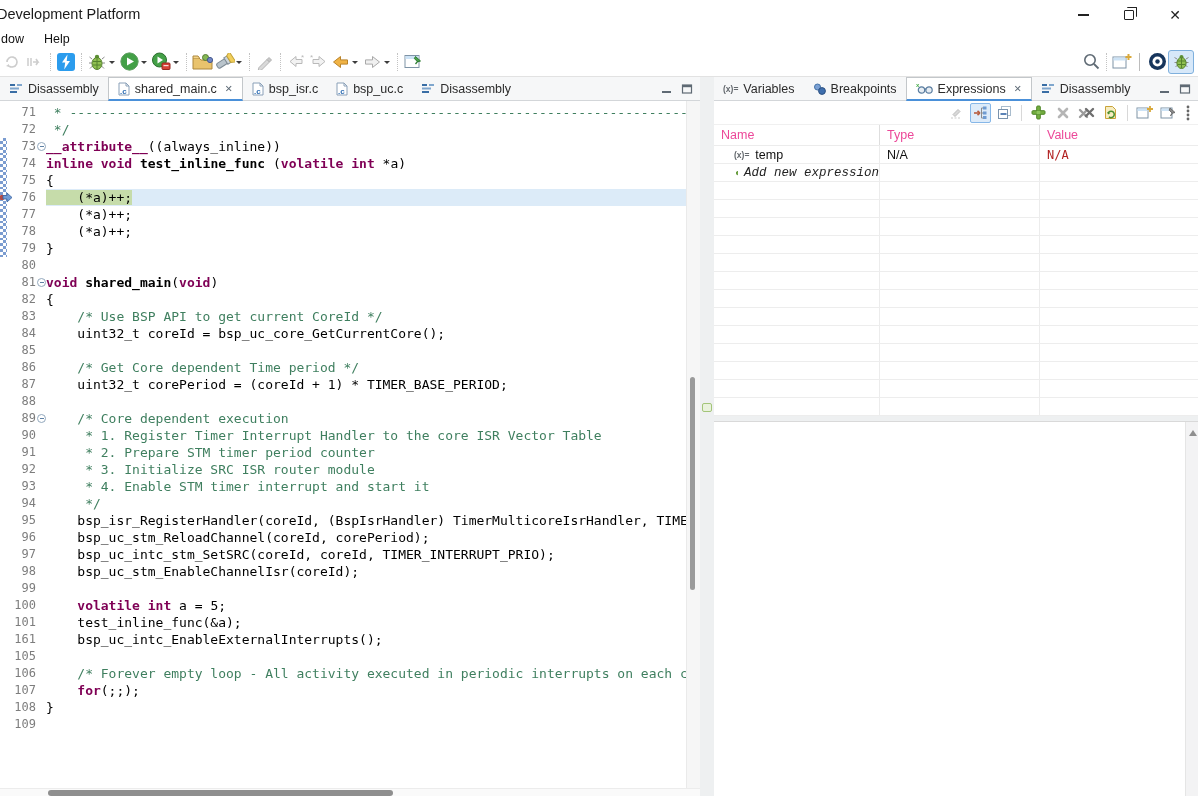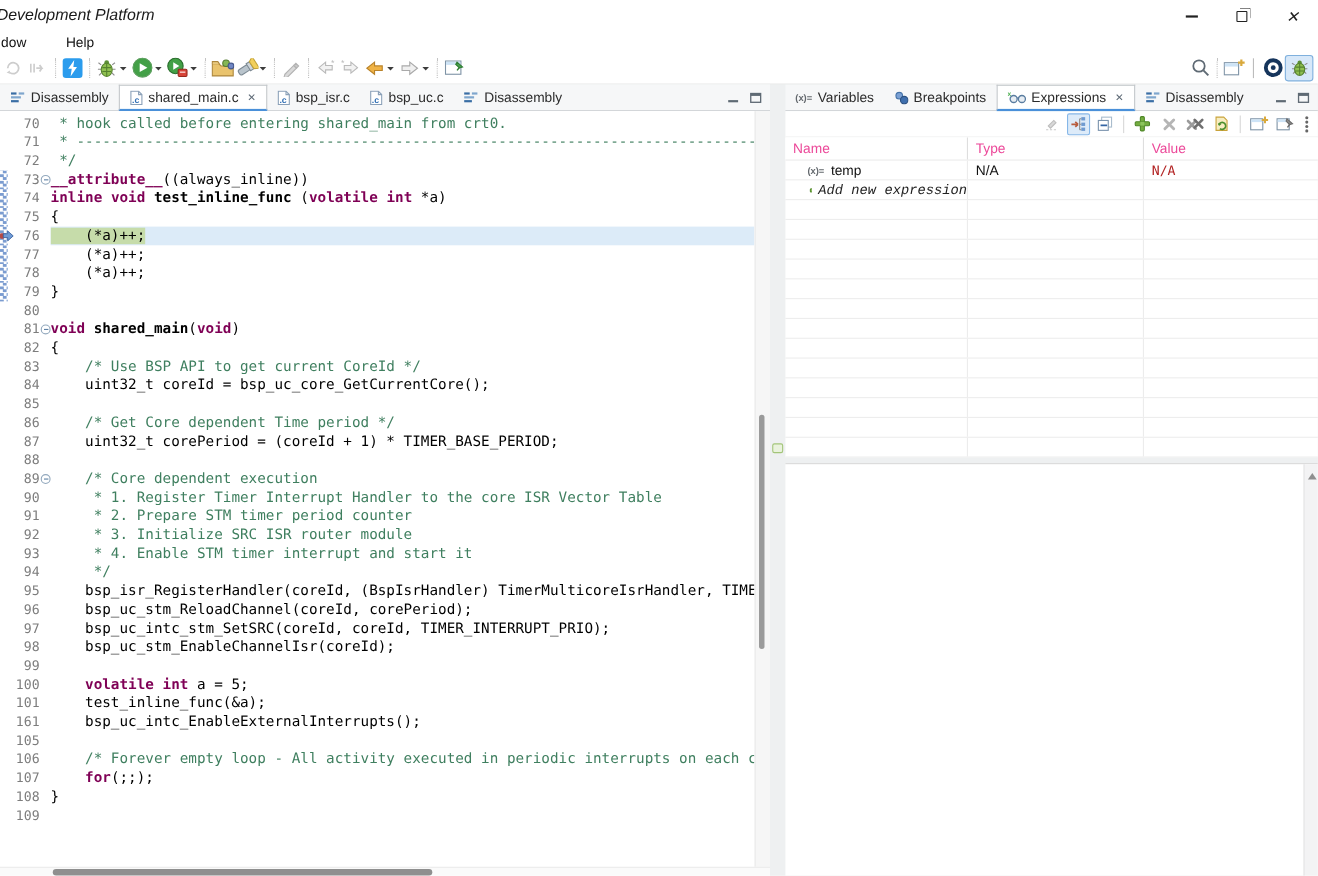--- a/index.html
+++ b/index.html
@@ -1,32 +1,32 @@
 <!DOCTYPE html>
 <html><head>
 <meta charset="utf-8">
 <style>
   html,body{margin:0;padding:0;width:1198px;height:796px;overflow:hidden;
     font-family:"Liberation Sans",sans-serif;background:#fff;}
   *{box-sizing:border-box;}
   svg{display:block;}
 
   
-  #titlebar{position:absolute;left:0;top:0;width:1198px;height:30px;background:#fff;font-style:italic;}
+  #titlebar{position:absolute;left:0;top:0;width:1198px;height:30px;background:#fff;}
   #window-title{position:absolute;left:-3px;top:6px;font-size:14.5px;color:#1b1b1b;white-space:nowrap;}
   .win-btn{position:absolute;top:0;width:46px;height:30px;display:flex;align-items:center;justify-content:center;color:#222;}
   #btn-close{right:0;font-size:14px;}
   #btn-restore{right:46px;}
   #btn-min{right:92px;}
   .glyph-min{width:11px;height:1.5px;background:#222;}
   .glyph-restore{width:10px;height:10px;border:1.2px solid #222;border-radius:1px;position:relative;}
   .glyph-restore::before{content:"";position:absolute;left:2px;top:-4px;width:9px;height:9px;border:1.2px solid #222;border-left:none;border-bottom:none;border-radius:1px;}
 
   #menubar{position:absolute;left:0;top:30px;width:1198px;height:17px;background:#fff;display:flex;align-items:center;font-size:12.5px;color:#111;}
-  .menu-item{padding:0 18px;height:17px;display:flex;align-items:center;}
+  .menu-item{padding:0 10px;height:17px;display:flex;align-items:center;}
   .menu-item:first-child{padding-left:1px;}
 
   
   #toolbar{position:absolute;left:0;top:47px;width:1198px;height:30px;background:#fff;border-bottom:1px solid #e2e2e2;display:flex;align-items:center;padding:0 2px;}
   .tbi{min-width:22px;height:24px;display:flex;align-items:center;justify-content:center;border-radius:2px;}
   .dd{width:0;height:0;border:3.5px solid transparent;border-top-color:#3c3c3c;margin:4px 3px 0 1px;}
   .tbsep{width:1px;height:18px;border-left:1px dotted #c3c3c3;margin:0 4px;}
   #toolbar-right{margin-left:auto;display:flex;align-items:center;padding-right:2px;}
   .persp-divider{width:1px;height:18px;background:#bcbcbc;margin:0 6px;}
   .persp-selected{background:#d7e8f9;border:1px solid #7fb0dd;border-radius:3px;}
@@ -330,21 +330,20 @@
             <svg width="12" height="12">
               <rect x="1.5" y="2" width="9" height="8" fill="none" stroke="#5f6a74" stroke-width="1.2"></rect>
               <rect x="1.5" y="2" width="9" height="2.2" fill="#5f6a74"></rect>
             </svg>
           </span>
       </div>
     </div>
 
     <div id="code-area">
       <div id="code-lines">
-          <div class="code-line"><div class="gutter-margin"></div><div class="gutter-num">70</div><div class="gutter-fold"></div><div class="code-text"><span><span class="tok-c"> * hook called before entering shared_main from crt0.</span></span></div></div>
           <div class="code-line"><div class="gutter-margin"></div><div class="gutter-num">71</div><div class="gutter-fold"></div><div class="code-text"><span><span class="tok-c"> * -----------------------------------------------------------------------------------------------</span></span></div></div>
           <div class="code-line"><div class="gutter-margin"></div><div class="gutter-num">72</div><div class="gutter-fold"></div><div class="code-text"><span><span class="tok-c"> */</span></span></div></div>
           <div class="code-line"><div class="gutter-margin range"></div><div class="gutter-num">73</div><div class="gutter-fold"><span class="fold-minus"></span></div><div class="code-text"><span><span class="tok-k">__attribute__</span><span class="tok-p">((always_inline))</span></span></div></div>
           <div class="code-line"><div class="gutter-margin range"></div><div class="gutter-num">74</div><div class="gutter-fold"></div><div class="code-text"><span><span class="tok-k">inline</span><span class="tok-p"> </span><span class="tok-k">void</span><span class="tok-p"> </span><span class="tok-b">test_inline_func</span><span class="tok-p"> (</span><span class="tok-k">volatile</span><span class="tok-p"> </span><span class="tok-k">int</span><span class="tok-p"> *a)</span></span></div></div>
           <div class="code-line"><div class="gutter-margin range"></div><div class="gutter-num">75</div><div class="gutter-fold"></div><div class="code-text"><span><span class="tok-p">{</span></span></div></div>
           <div class="code-line"><div class="gutter-margin range"><span class="ip-arrow"><svg width="13" height="11">
                   <rect x="0" y="3" width="4" height="5" rx="1" fill="#b54a44"></rect>
                   <path d="M3 3.5 h4 V1 l5 4.5 -5 4.5 V7 H3 z" fill="#6f9bd5" stroke="#3a62a0" stroke-width="0.8"></path>
                 </svg></span></div><div class="gutter-num">76</div><div class="gutter-fold"></div><div class="code-text hl-line"><span class="ip-highlight"><span class="tok-p">    (*a)++;</span></span></div></div>
           <div class="code-line"><div class="gutter-margin range"></div><div class="gutter-num">77</div><div class="gutter-fold"></div><div class="code-text"><span><span class="tok-p">    (*a)++;</span></span></div></div>

